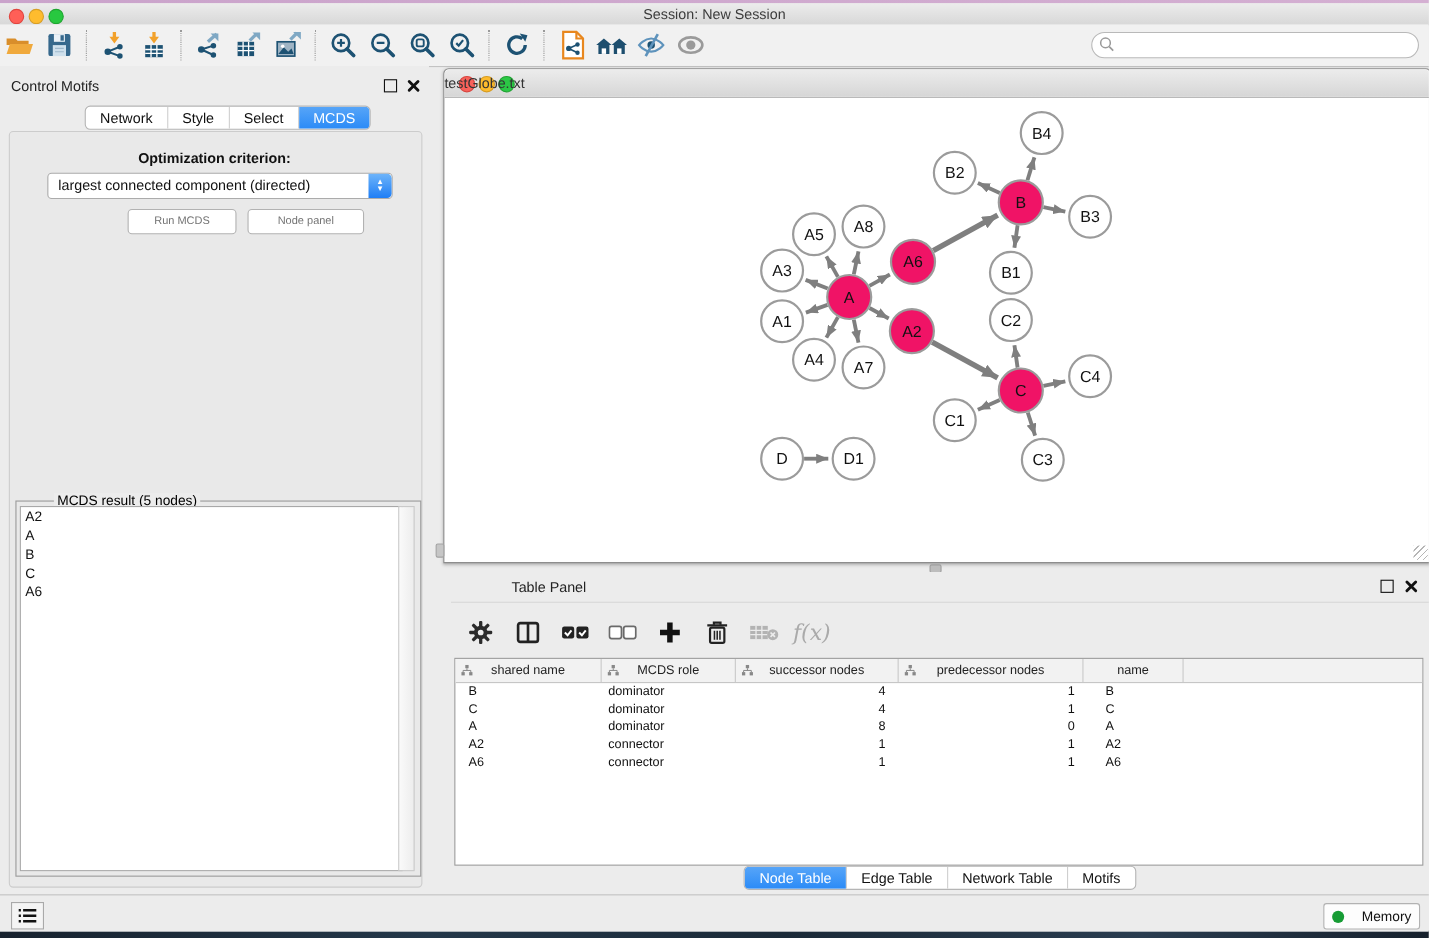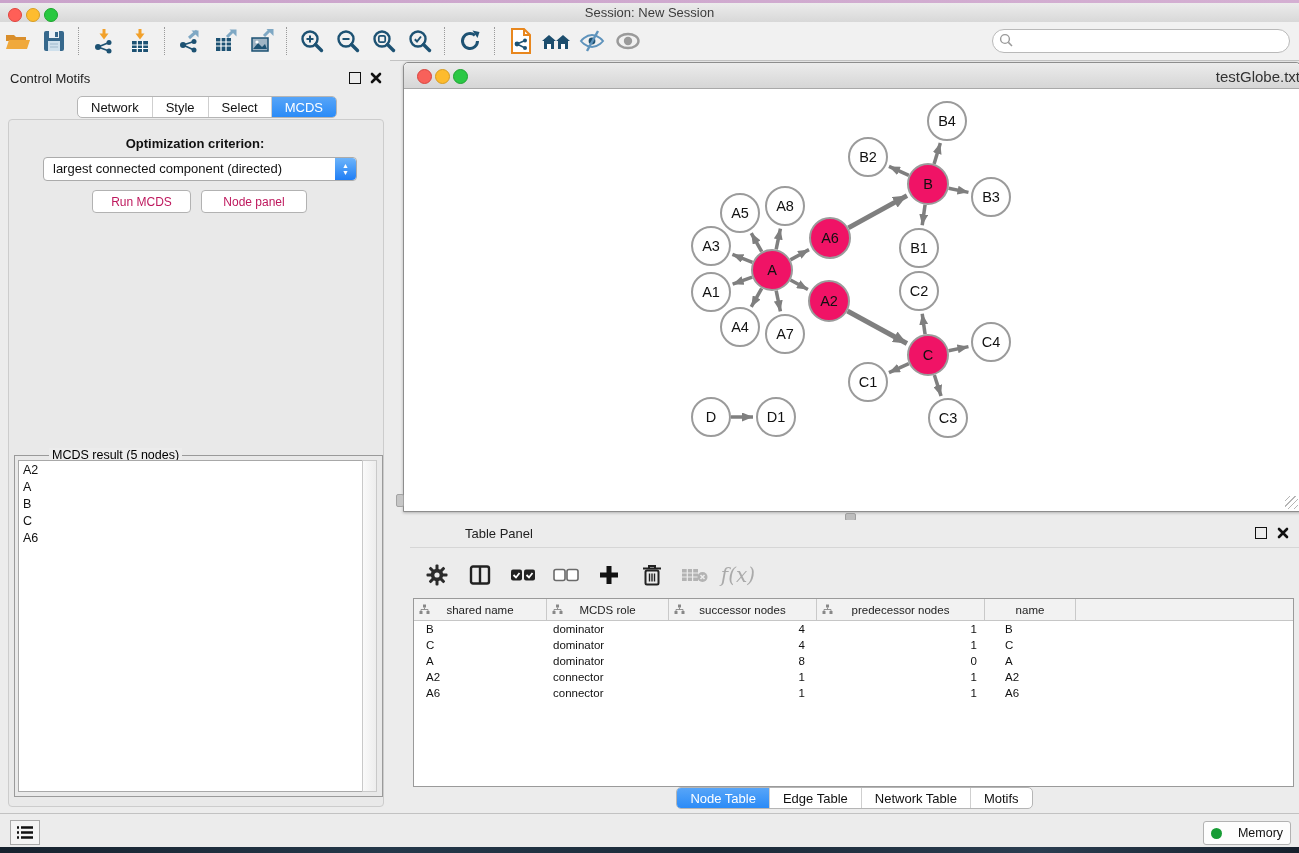--- a/index.html
+++ b/index.html
@@ -41,36 +41,36 @@
   .seg:last-child{border-right:0;}
   .seg.active{background:linear-gradient(#57a5f8,#2b8bf7);color:#fff;}
   .cp-inset{position:absolute;left:8px;top:59px;width:374px;height:686px;background:#e9e9e9;border:1px solid #cccccc;border-radius:4px;}
   .opt-label{position:absolute;left:0;width:390px;top:76px;text-align:center;font-size:13px;color:#111;font-weight:bold;}
   .dropdown{position:absolute;left:43px;top:97px;width:312px;height:22px;background:#fff;border:1px solid #ababab;border-radius:4px;}
   .dropdown .dd-text{position:absolute;left:9px;top:3px;font-size:13px;color:#111;}
   .dd-stepper{position:absolute;right:0;top:0;width:21px;height:22px;border-radius:0 4px 4px 0;
     background:linear-gradient(#6db4fa,#1f7ef5);display:flex;flex-direction:column;align-items:center;justify-content:center;gap:1px;}
   .dd-stepper span{color:#fff;font-size:7px;line-height:6px;}
   .btn{position:absolute;height:21px;background:#fff;border:1px solid #b2b2b2;border-radius:4px;
-    font-size:12px;color:#be185d;display:flex;align-items:center;justify-content:center;}
+    font-size:10px;color:#737373;display:flex;align-items:center;justify-content:center;margin-left:24px;}
   .btn-run{left:92px;top:130px;width:97px;}
   .btn-closep{left:201px;top:130px;width:104px;}
 
   .groupbox{position:absolute;left:14px;top:395px;width:367px;height:340px;border:1px solid #9a9a9a;}
   .groupbox .legend{position:absolute;left:6px;top:-8px;background:#ececec;padding:0 3px;font-size:12.5px;color:#000000;margin-left:28px;}
   .result-list{position:absolute;left:3px;top:4px;width:346px;height:330px;background:#fff;border:1px solid #a8a8a8;overflow:hidden;}
   .result-list .list-item{font-size:12.5px;color:#111;padding:1.5px 0 1.5px 4px;}
   .list-scroll{position:absolute;right:5px;top:4px;width:13px;height:330px;background:linear-gradient(90deg,#fafafa,#ededed);border:1px solid #c9c9c9;}
 
   
   .net-window{position:absolute;left:403px;top:62px;width:896px;height:448px;background:#fff;
     border:1px solid #8d8d8d;border-radius:5px 5px 0 0;box-shadow:0 1px 3px rgba(0,0,0,0.25);}
   .net-titlebar{position:absolute;left:0;top:0;right:0;height:25px;background:linear-gradient(#ececec,#d6d6d6);
     border-bottom:1px solid #a9a9a9;border-radius:5px 5px 0 0;}
-  .net-titlebar .title{position:absolute;left:0;right:0;top:5px;text-align:right;font-size:15px;color:#333;}
+  .net-titlebar .title{position:absolute;left:0;right:0;top:5px;text-align:left;font-size:13px;color:#333;}
   .ntl{position:absolute;top:6px;width:13px;height:13px;border-radius:50%;}
   .ntl.red{left:13px;background:#f8615a;border:1px solid #d8453f;}
   .ntl.yellow{left:31px;background:#fdbb2d;border:1px solid #d69c21;}
   .ntl.green{left:49px;background:#2bc845;border:1px solid #1ea332;}
   .net-canvas{position:absolute;left:1px;top:26px;width:893px;height:419px;background:#fff;overflow:hidden;}
   .corner-grip{position:absolute;right:2px;bottom:2px;width:13px;height:13px;
     background:repeating-linear-gradient(135deg,transparent 0 3px,#b5b5b5 3px 4px);}
   .h-divider-grip{position:absolute;left:845px;top:513px;width:9px;height:6px;background:#bdbdbd;border:1px solid #9e9e9e;border-radius:2px;}
   .v-divider-grip{position:absolute;left:396px;top:494px;width:6px;height:11px;background:#c6c6c6;border:1px solid #a3a3a3;border-radius:2px;}
 

